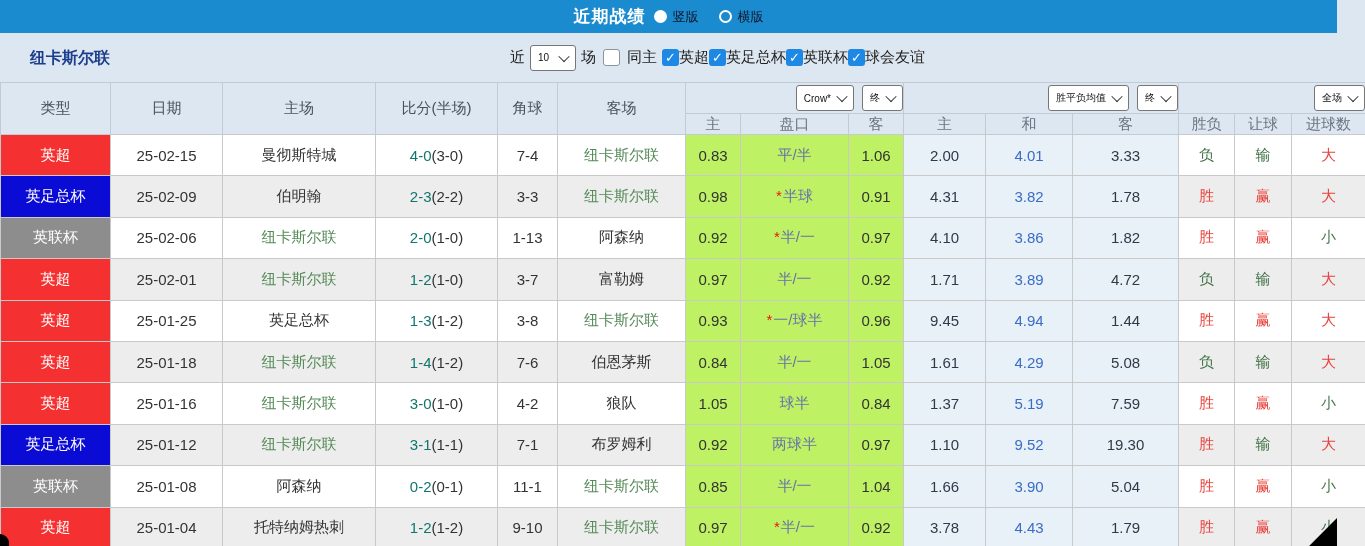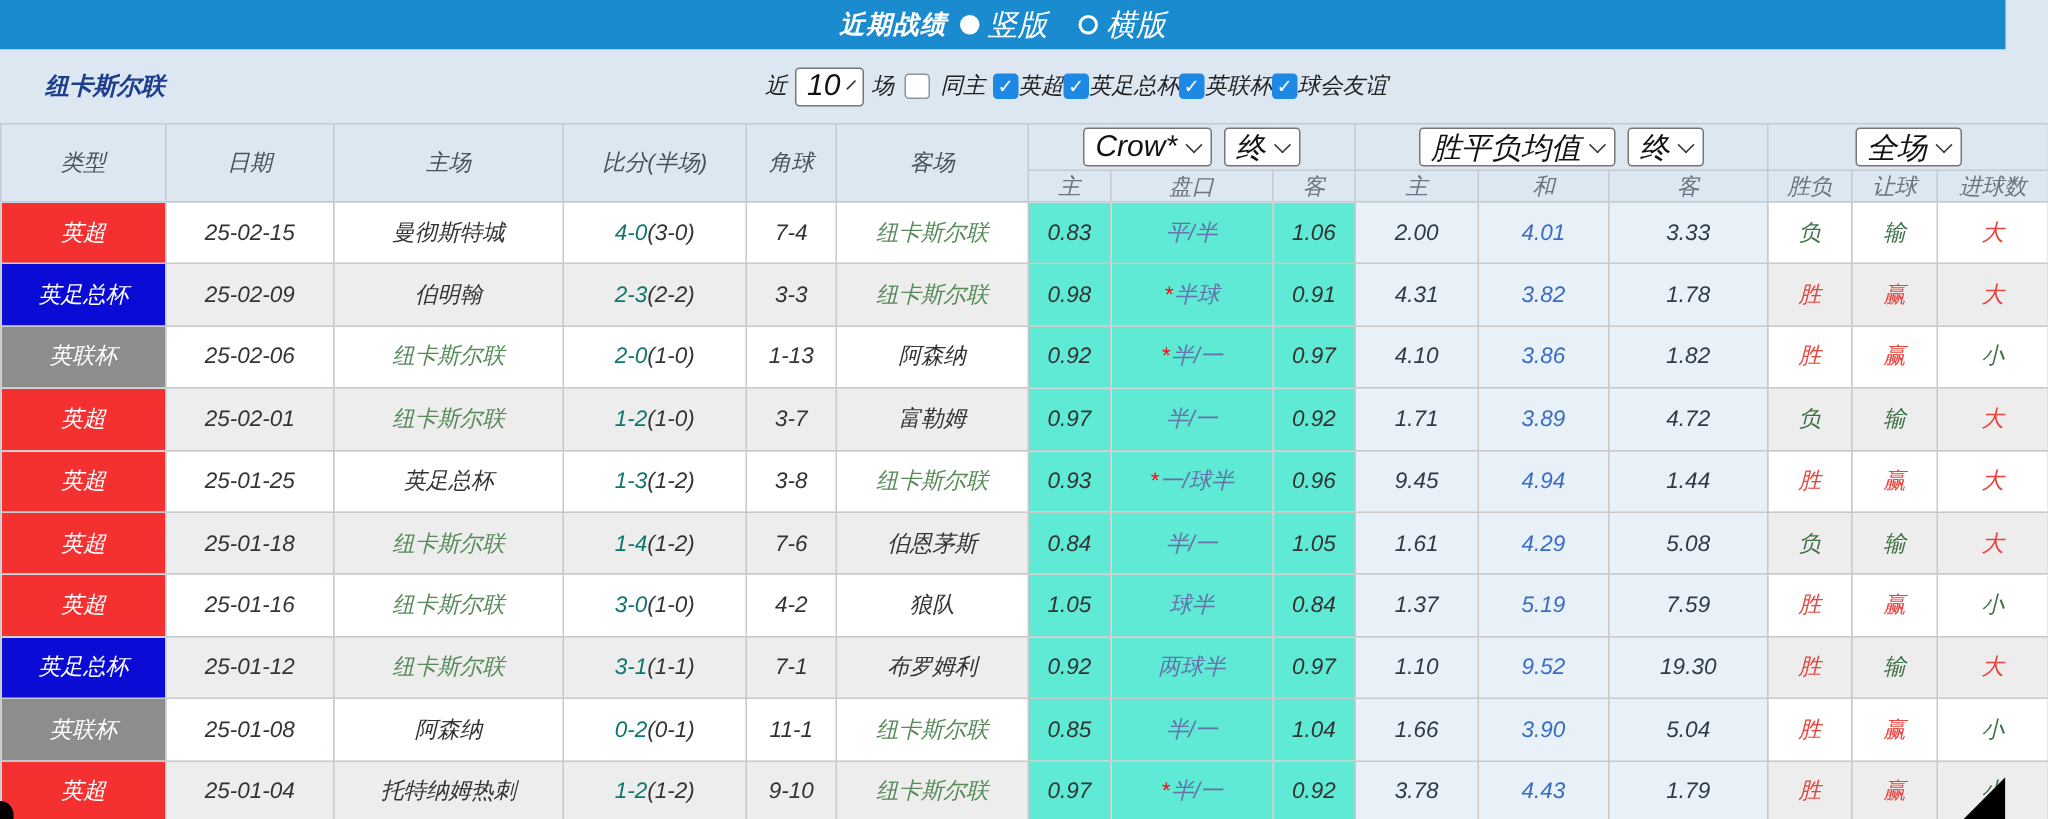--- a/index.html
+++ b/index.html
@@ -1,79 +1,79 @@
 <!DOCTYPE html>
 <html><head>
 <meta charset="utf-8">
 <style>
   html,body{margin:0;padding:0;}
   body{
     width:1365px;height:546px;overflow:hidden;position:relative;
     font-family:"Liberation Sans","DejaVu Sans",sans-serif;
     background:#dde7f1;
   }
-  .page{width:1337px;height:546px;position:relative;font-style:italic;}
+  .page{width:1337px;height:546px;position:relative;}
 
   
   .topbar{
     height:33px;background:#1b8bd0;color:#fff;
     display:flex;align-items:center;justify-content:center;gap:6px;
   }
   .topbar .title{font-size:17px;font-weight:bold;letter-spacing:1px;}
   .radio-group{display:inline-flex;align-items:center;gap:6px;margin-left:2px;}
   .radio{width:13px;height:13px;border-radius:50%;box-sizing:border-box;display:inline-block;cursor:pointer;}
   .radio.sel{background:#fff;}
   .radio.unsel{border:2.5px solid #fff;background:transparent;margin-left:14px;}
-  .radio-label{font-size:20px;color:#ffffff;}
+  .radio-label{font-size:13px;color:#0f172a;}
 
   
   .filterbar{height:49px;position:relative;background:#dde7f1;}
   .team-name{
     position:absolute;left:30px;top:50%;transform:translateY(-50%);
     font-size:16px;font-weight:bold;color:#1c3e8c;
   }
   .filters{
     position:absolute;left:510px;top:50%;transform:translateY(-50%);
     display:flex;align-items:center;gap:5px;font-size:15px;color:#222;white-space:nowrap;
   }
   .fselect{
     display:inline-flex;align-items:center;justify-content:space-between;gap:7px;
     background:#fff;border:1px solid #767676;border-radius:3px;
-    padding:2px 7px;font-size:20px;color:#111;cursor:pointer;height:20px;
+    padding:2px 7px;font-size:10px;color:#111;cursor:pointer;height:20px;
   }
   .chev{width:7px;height:7px;border-right:1.8px solid #333;border-bottom:1.8px solid #333;
     transform:rotate(45deg) translate(-1px,-1px);display:inline-block;}
   .cb{width:17px;height:17px;border-radius:3px;box-sizing:border-box;display:inline-flex;
     align-items:center;justify-content:center;cursor:pointer;}
   .cb.checked{background:#1e88e5;color:#fff;font-size:13px;font-weight:bold;}
   .cb.unchecked{background:#fff;border:1px solid #8a95a0;margin:0 2px;}
 
   
   table{border-collapse:collapse;table-layout:fixed;width:1365px;}
   thead th{
     background:#dde7f1;border:1px solid #c2cbd4;font-weight:normal;
     color:#49525c;font-size:15px;padding:0;
   }
   thead tr.hrow1 th{height:30px;}
   thead tr.hrow2 th{height:20px;color:#6b7480;}
-  .selwrap{display:flex;align-items:center;justify-content:center;gap:8px;}
+  .selwrap{display:flex;align-items:center;justify-content:flex-end;gap:8px;}
   tbody td{
     border:1px solid #c9c9c9;text-align:center;font-size:15px;color:#333;
     padding:0;overflow:hidden;white-space:nowrap;
   }
   tbody tr{height:41.4px;background:#fff;}
   tbody tr.alt{background:#ededed;}
   td.type{color:#fff;font-size:15px;}
   td.type.red{background:#f43030;}
   td.type.blue{background:#0b0bd6;}
   td.type.gray{background:#8d8d8d;}
   td.team.subj{color:#568b58;}
   .ft{color:#0f766e;}
   .ht{color:#333;}
-  td.cream{background:#5eead4;}
+  td.cream{background:#bef264;}
   td.blue-col{background:#e8f1f8;color:#2e3a48;}
   td.blue-col.draw{color:#3b6cc5;}
   td.hc{color:#6672aa;}
   .star{color:#ee1111;margin-right:1px;}
   td.res.red{color:#e8433d;}
   td.res.green{color:#3f7045;}
 
   
   .cursor-br{
     position:absolute;right:0;bottom:0;width:34px;height:28px;background:#000;

